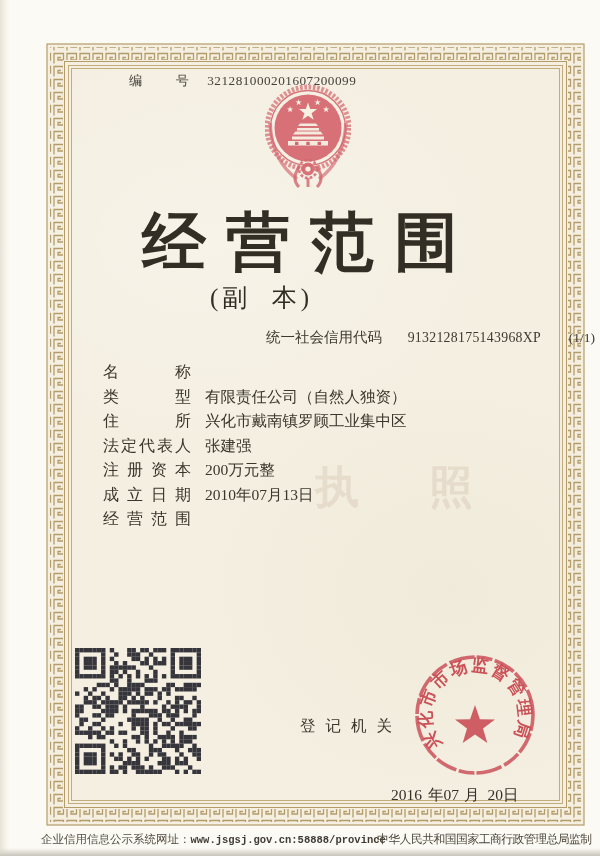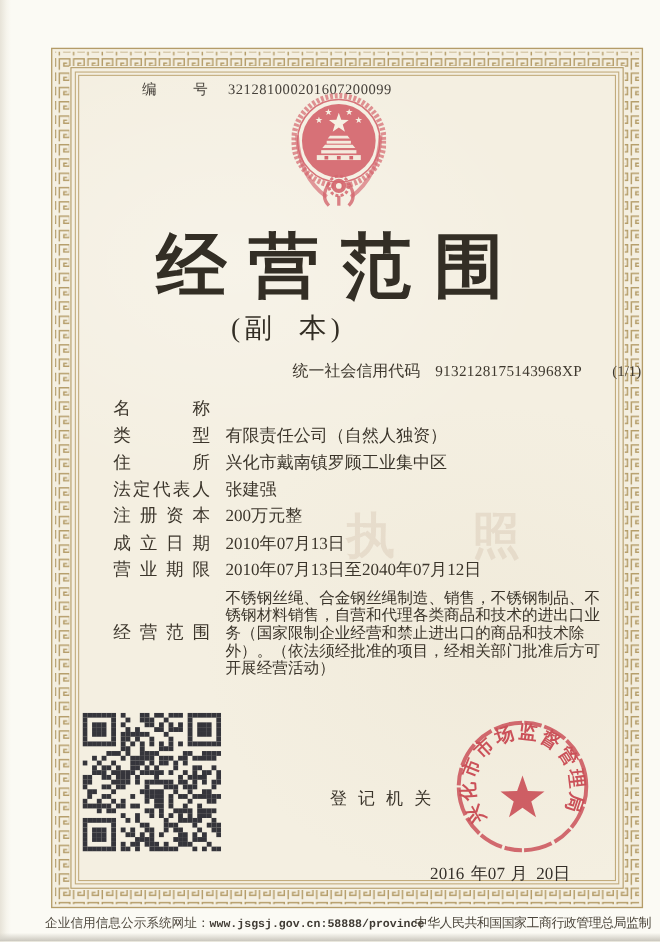--- a/index.html
+++ b/index.html
@@ -29,21 +29,21 @@
   .emblem{position:absolute;left:265px;top:79px;width:86px;height:118px;}
 
   .doc-title{position:absolute;left:0;top:199px;width:600px;text-align:center;
     font-family:"Liberation Sans","DejaVu Sans",sans-serif;font-weight:900;
     font-size:64px;letter-spacing:20px;padding-left:20px;box-sizing:border-box;
     color:#332e25;}
   .doc-subtitle{position:absolute;left:0;top:281px;width:523px;text-align:center;
     font-size:25px;letter-spacing:4px;color:#332e25;white-space:pre;}
 
   .credit{position:absolute;left:266px;top:328px;font-size:14.5px;color:#3e382e;white-space:nowrap;}
-  .credit .code{margin-left:10px;font-size:13.8px;letter-spacing:0.3px;}
+  .credit .code{margin-left:22px;font-size:13.8px;letter-spacing:0.3px;}
   .credit .pg{margin-left:24px;font-size:13.5px;font-family:Liberation Serif, serif;}
 
   .fields{position:absolute;left:103px;top:364px;width:452px;}
   .frow{display:flex;align-items:center;margin-bottom:8.5px;}
   .flabel{flex:0 0 88px;font-size:16px;color:#3b352b;
     text-align:justify;text-align-last:justify;line-height:16px;white-space:normal;}
   .fvalue{margin-left:14px;font-size:15.5px;line-height:16px;color:#3b352b;}
   .fvalue.scope{font-size:14.2px;line-height:16.2px;width:350px;}
 
   .watermark{position:absolute;left:315px;top:458px;font-size:44px;font-weight:bold;
@@ -155,26 +155,21 @@
   </div>
   <div class="frow">
     <span class="flabel">注册资本</span>
     <span class="fvalue">200万元整</span>
   </div>
   <div class="frow">
     <span class="flabel">成立日期</span>
     <span class="fvalue">2010年07月13日</span>
   </div>
   <div class="frow">
-    <span class="flabel">营业期限</span>
-    <span class="fvalue">2010年07月13日至2040年07月12日</span>
-  </div>
-  <div class="frow">
     <span class="flabel">经营范围</span>
-    <span class="fvalue scope">不锈钢丝绳、合金钢丝绳制造、销售，不锈钢制品、不锈钢材料销售，自营和代理各类商品和技术的进出口业务（国家限制企业经营和禁止进出口的商品和技术除外）。（依法须经批准的项目，经相关部门批准后方可开展经营活动）</span>
   </div>
 </div>
 
 <div class="watermark">执  照</div>
 
 <svg class="qr" viewBox="0 0 126 126" xmlns="http://www.w3.org/2000/svg">
   <g id="qr-cells" fill="#35353b">
       <rect x="0.00" y="0.00" width="4.40" height="4.40"></rect>
       <rect x="4.34" y="0.00" width="4.40" height="4.40"></rect>
       <rect x="8.69" y="0.00" width="4.40" height="4.40"></rect>

